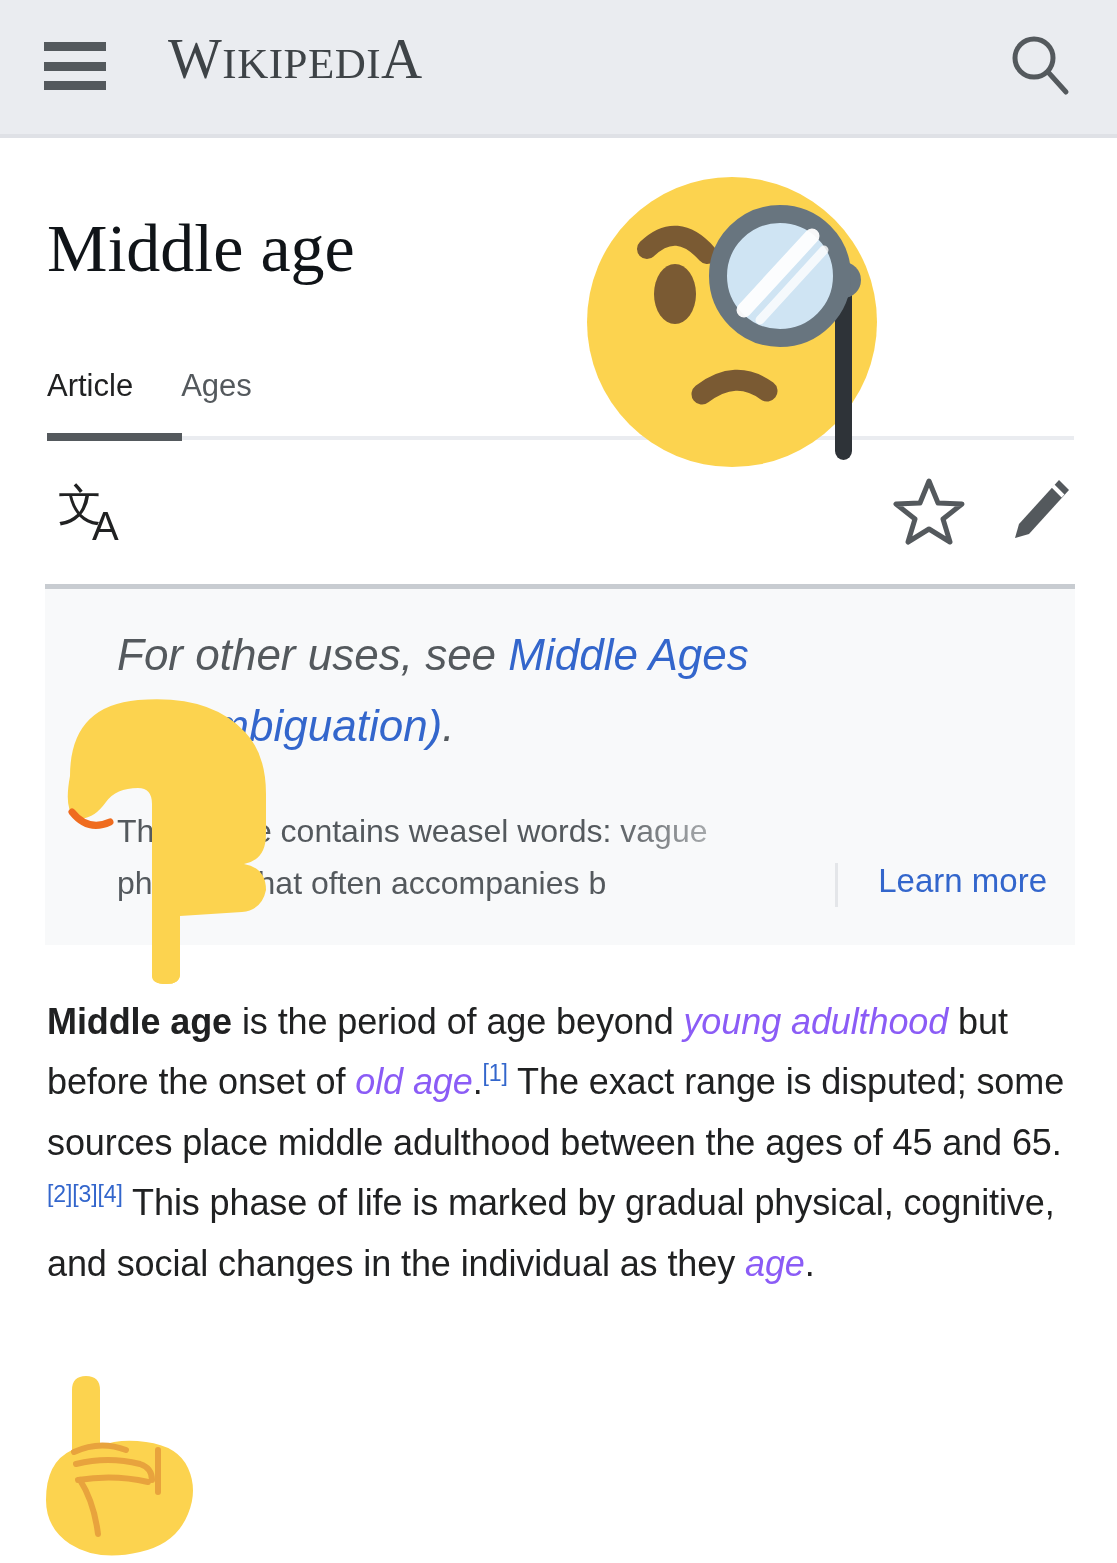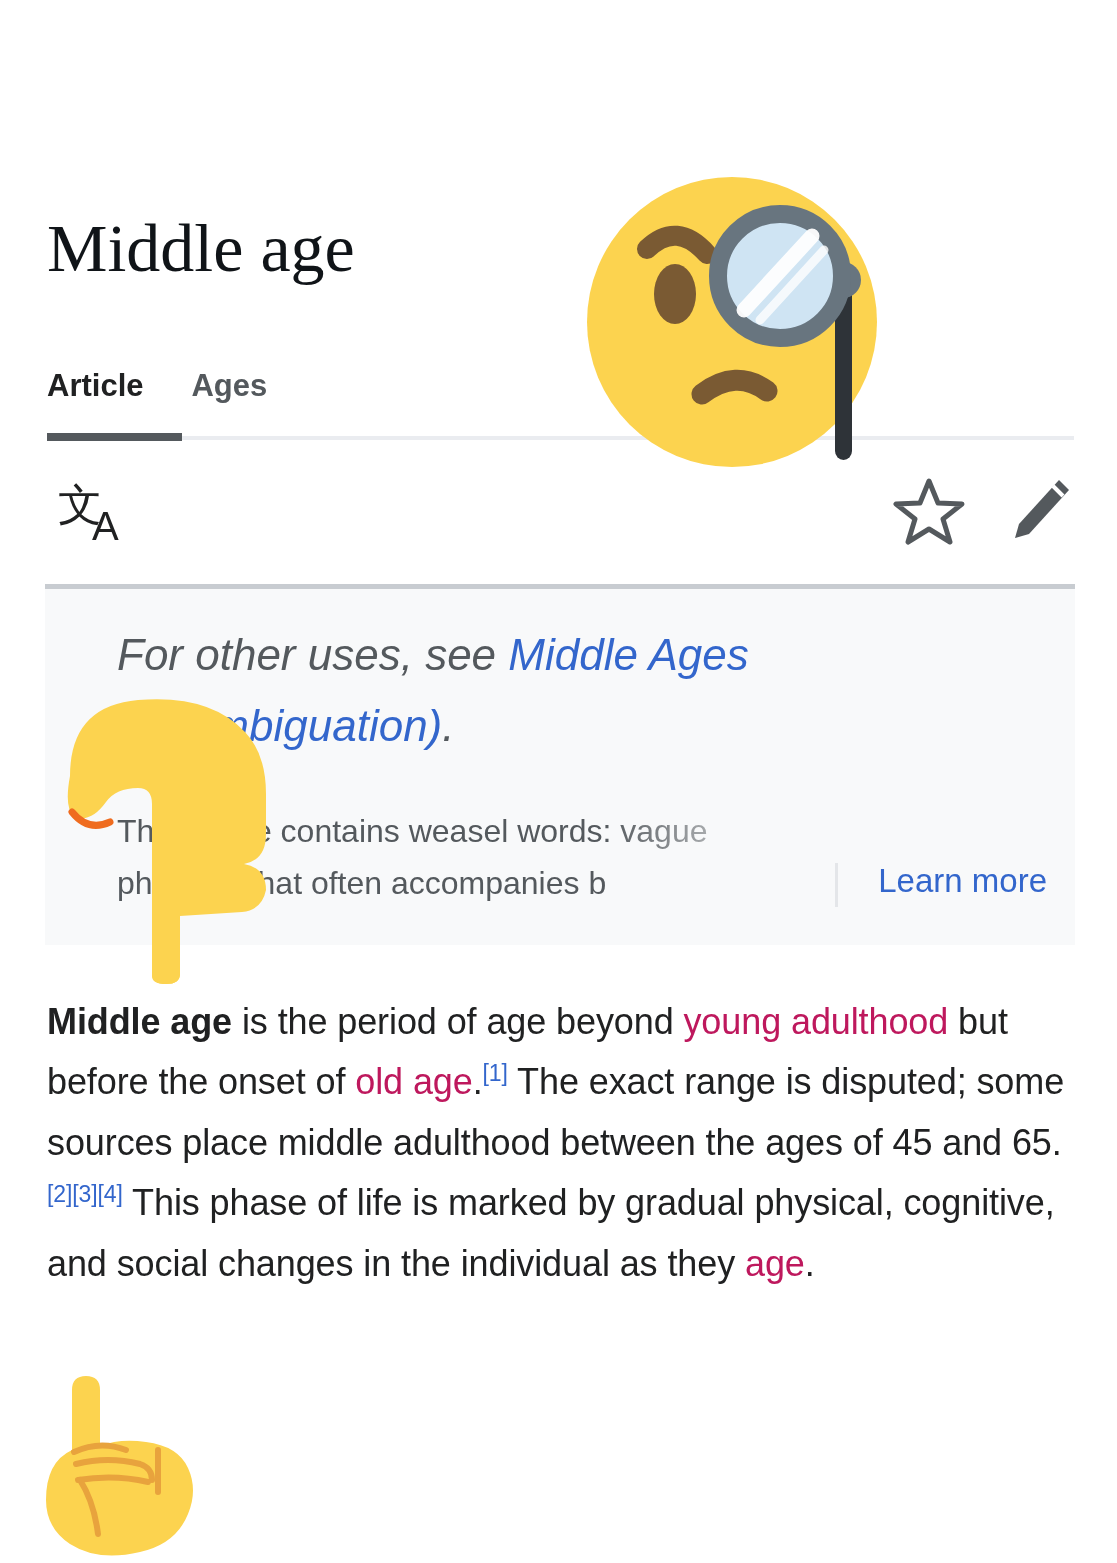--- a/index.html
+++ b/index.html
@@ -44,21 +44,21 @@
     font-size: 68px; line-height: 1.08; color: #101418; font-weight: 400;
     white-space: nowrap;
   }
 
   
   .tabs {
     position: absolute; left: 47px; top: 368px;
     display: flex; gap: 48px; align-items: flex-end;
   }
   .tab {
-    font-size: 31px; font-weight: bold; color: #54595d;
+    font-size: 31px; font-weight: normal; color: #54595d;
     padding-bottom: 22px; white-space: nowrap;
   }
   .tab.active { color: #202122; }
   .tabs-rule {
     position: absolute; left: 47px; top: 436px; width: 1027px; height: 4px;
     background: #eaecf0;
   }
   .tabs-rule-active {
     position: absolute; left: 47px; top: 433px; width: 135px; height: 8px;
     background: #54595d;
@@ -105,36 +105,50 @@
     font-size: 33px; color: #3366cc; white-space: nowrap; text-align: center;
   }
 
   
   .body-text {
     position: absolute; left: 47px; top: 992px; width: 1020px;
     font-size: 36px; line-height: 1.68; color: #202122;
     letter-spacing: -0.1px;
   }
   .body-text b { font-weight: bold; }
-  .body-text .lnk { color: #be185d; }
+  .body-text .lnk { color: #8b5cf6; font-style: italic; }
   .body-text sup {
     font-size: 23px; vertical-align: super; line-height: 0; color: #3366cc;
   }
 
   
   .emoji { position: absolute; }
   #emoji-monocle { left: 584px; top: 172px; width: 308px; height: 308px; }
   #emoji-point-down { left: 60px; top: 684px; width: 248px; height: 302px; }
   #emoji-point-up { left: 28px; top: 1372px; width: 192px; height: 192px; }
 </style>
 </head>
 <body>
 
 <div class="page">
 
+  <div class="header">
+    <div class="hamburger">
+      <span></span>
+        <span></span>
+        <span></span>
+    </div>
+    <div class="wordmark">
+      <span class="cap">W</span><span class="sc">IKIPEDI</span><span class="cap">A</span>
+    </div>
+    <svg class="search-icon" viewBox="0 0 66 66">
+      <circle cx="27" cy="26" r="19" fill="none" stroke="#54595d" stroke-width="5"></circle>
+      <line x1="41" y1="40" x2="59" y2="60" stroke="#54595d" stroke-width="5" stroke-linecap="round"></line>
+    </svg>
+  </div>
 
   <h1 class="title">Middle age</h1>
 
   <div class="tabs">
     <div class="tab active">Article</div>
     <div class="tab">Ages</div>
   </div>
   <div class="tabs-rule"></div>
   <div class="tabs-rule-active"></div>
 

